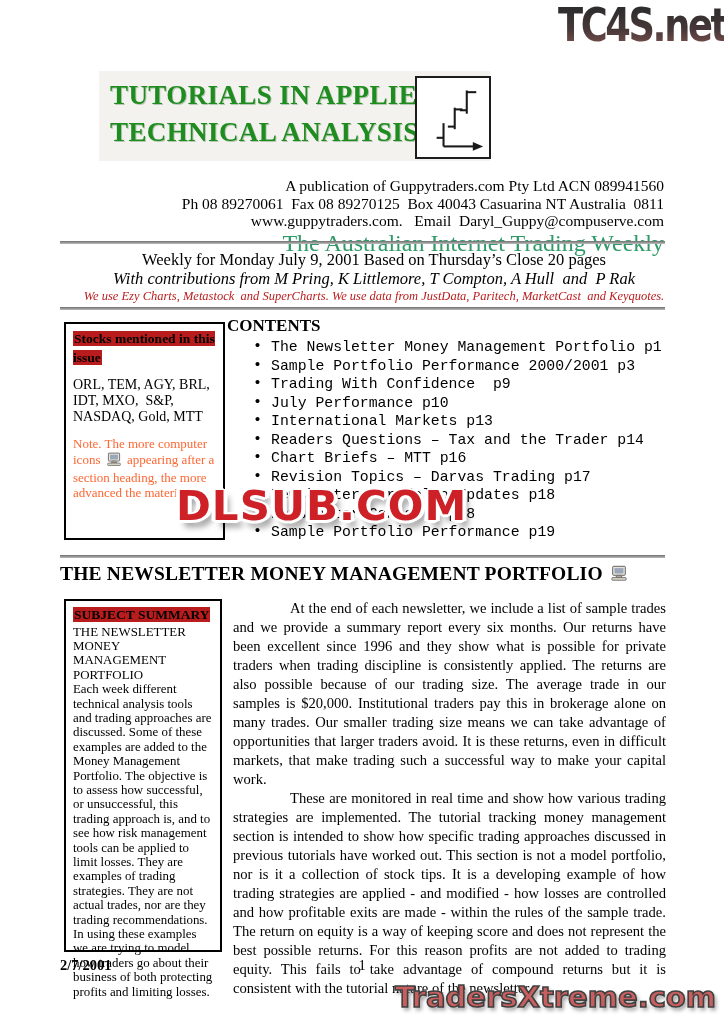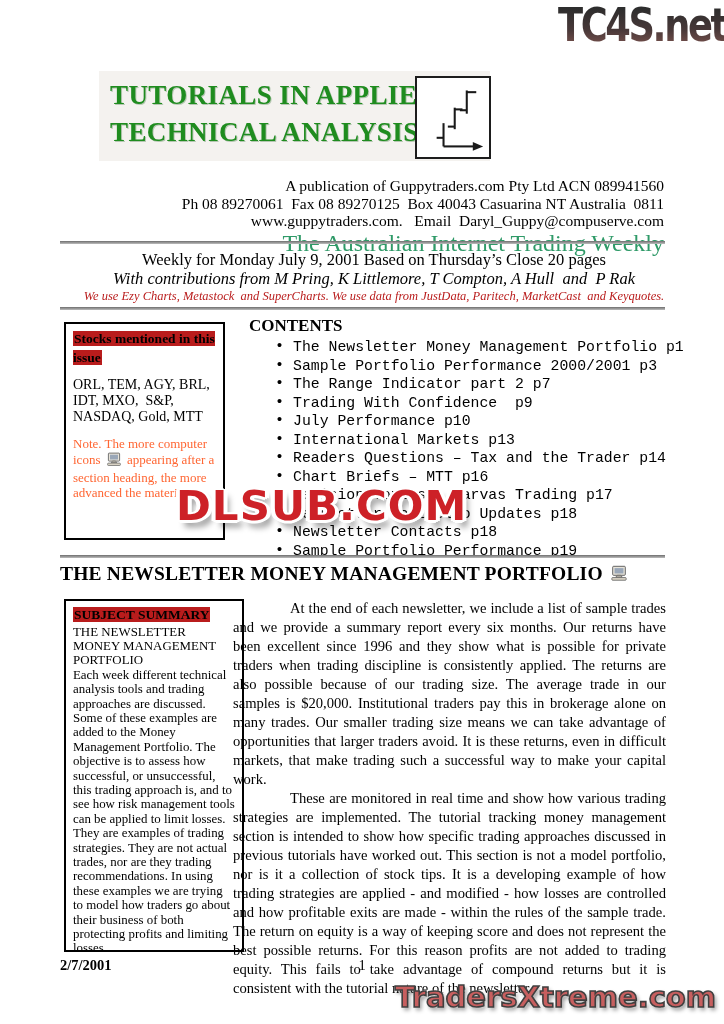--- a/index.html
+++ b/index.html
@@ -38,42 +38,42 @@
 
   
   .stocks-box{position:absolute;left:64px;top:322px;width:161px;height:218px;
         border:2px solid #000;box-sizing:border-box;padding:5px 7px;}
   .hl{background:#b91c1c;font-weight:bold;font-size:13.5px;line-height:16.5px;padding:0 1px;}
   .stocks-list{margin-top:11px;font-size:14px;line-height:15.8px;}
   .stocks-note{margin-top:13px;color:#ff6633;font-size:13px;line-height:14.8px;}
   .pc-icon{display:inline-block;vertical-align:-3px;margin:0 2px;}
 
   
-  .contents{position:absolute;left:249px;top:316px;width:436px;}
+  .contents{position:absolute;left:227px;top:316px;width:436px;}
   .contents-h{font-weight:bold;font-size:17px;line-height:19px;}
   .contents ul{list-style:none;margin:3px 0 12px 0;padding:0;font-family:Liberation Mono, monospace;}
   .contents li{position:relative;padding-left:44px;font-size:14.8px;line-height:18.5px;}
   .contents li::before{content:"\2022";position:absolute;left:26px;top:0;font-size:15px;}
 
   
   .dlsub{position:absolute;left:176px;top:484px;
         font-family:"DejaVu Sans",sans-serif;font-weight:900;font-size:42px;line-height:46px;
         letter-spacing:1px;color:#cd2127;transform:scaleY(.96);
         text-shadow:
           -3px 0 0 #fff,3px 0 0 #fff,0 -3px 0 #fff,0 3px 0 #fff,
           -2px -2px 0 #fff,2px -2px 0 #fff,-2px 2px 0 #fff,2px 2px 0 #fff,
           -4px 1px 0 #fff,4px 1px 0 #fff,
           5px 7px 6px rgba(0,0,0,.40);}
 
   
   .article-h{position:absolute;left:60px;top:562px;width:620px;
         font-weight:bold;font-size:19.5px;line-height:24px;letter-spacing:.2px;}
   .article-h .pc-icon{vertical-align:-2px;}
 
-  .subject-box{position:absolute;left:64px;top:599px;width:180px;height:353px;
+  .subject-box{position:absolute;left:64px;top:599px;width:158px;height:353px;
         border:2px solid #000;box-sizing:border-box;padding:4px 7px;}
   .subject-title{font-size:12.9px;line-height:14.4px;margin-top:1px;}
   .subject-body{font-size:12.9px;line-height:14.4px;}
 
   .body-col{position:absolute;left:233px;top:599px;width:433px;
         font-size:14.6px;line-height:19px;text-align:justify;}
   .body-col p{margin:0;text-indent:57px;}
 
   
   .footer-date{position:absolute;left:60px;top:957px;font-weight:bold;font-size:14.5px;}
@@ -143,21 +143,20 @@
       </span>
       <span>appearing after a section heading, the more advanced the material.</span>
     </div>
   </div>
 
   <div class="contents">
     <div class="contents-h">CONTENTS</div>
     <ul>
       <li class="pre">The Newsletter Money Management Portfolio p1</li>
       <li class="pre">Sample Portfolio Performance 2000/2001 p3</li>
-      <li class="pre">The Range Indicator part 2 p7</li>
       <li class="pre">Trading With Confidence  p9</li>
       <li class="pre">July Performance p10</li>
       <li class="pre">International Markets p13</li>
       <li class="pre">Readers Questions – Tax and the Trader p14</li>
       <li class="pre">Chart Briefs – MTT p16</li>
       <li class="pre">Revision Topics – Darvas Trading p17</li>
       <li class="pre">Newsletter Portfolio Updates p18</li>
       <li class="pre">Newsletter Contacts p18</li>
       <li class="pre">Sample Portfolio Performance p19</li>
     </ul>

